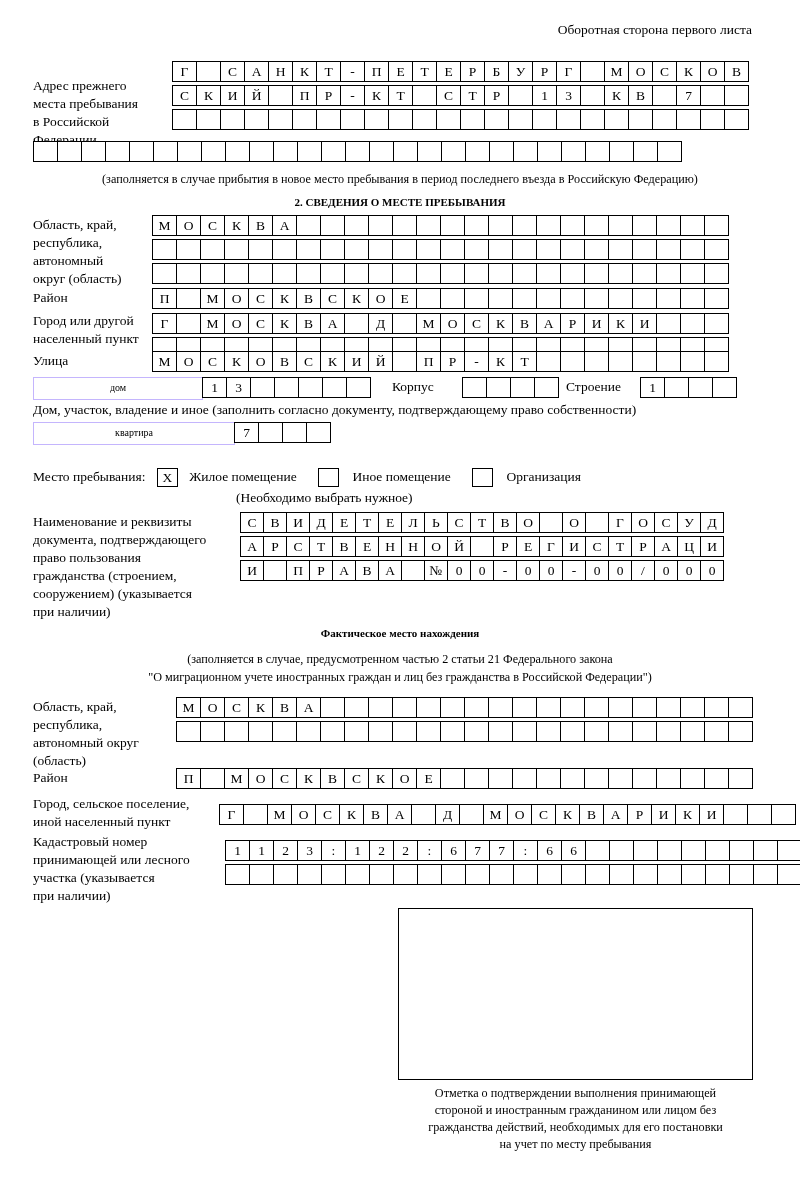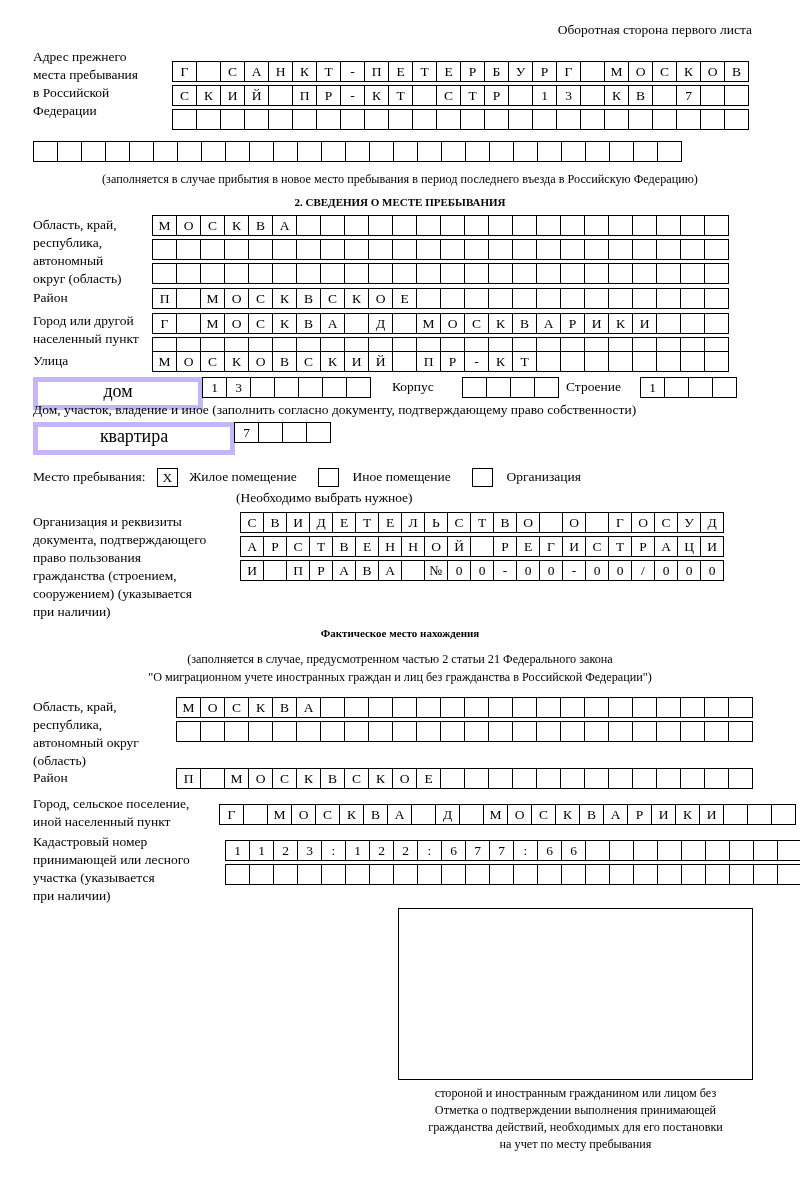--- a/index.html
+++ b/index.html
@@ -30,22 +30,22 @@
     line-height:19px;
     text-align:center;
     font-family:"Liberation Serif", serif;
     background:#fff;
   }
   .row{position:absolute;display:flex;align-items:flex-start;}
 
   .labelblock{position:absolute;font-size:13.5px;line-height:18px;}
 
   .boxline{
-    border:5px solid #c4b5fd;box-sizing:border-box;
-    height:33px;font-size:18px;line-height:19px;text-align:center;
+    border:1px solid #c4b5fd;box-sizing:border-box;
+    height:23px;font-size:10px;line-height:19px;text-align:center;
   }
 
   .sectitle{
     position:absolute;width:100%;text-align:center;font-weight:bold;font-size:11px;
   }
   .note{position:absolute;font-size:12.2px;line-height:15px;text-align:center;width:100%;}
 
   .bigbox{
     position:absolute;border:1px solid #000;box-sizing:border-box;background:#fff;
   }
@@ -56,21 +56,21 @@
     display:inline-block;text-align:center;font-size:13.5px;line-height:17px;vertical-align:middle;
   }
 </style>
 </head>
 <body>
 
 <div class="page">
 
   <div class="hdr-right">Оборотная сторона первого листа</div>
 
-  <div class="labelblock" style="left:33px;top:48px;">
+  <div class="labelblock" style="left:33px;top:77px;">
     <div>Адрес прежнего</div>
     <div>места пребывания</div>
     <div>в Российской</div>
     <div>Федерации</div>
   </div>
 
   <div class="row" style="left:172px;top:61px;">
     <div class="cells" id="pa0">
         <div class="cell">Г</div>
         <div class="cell"></div>
@@ -450,21 +450,21 @@
     <span class="chk" style="margin-left:8px;">X</span>
     <span style="margin-left:8px;">Жилое помещение</span>
     <span class="chk" style="margin-left:18px;"></span>
     <span style="margin-left:10px;">Иное помещение</span>
     <span class="chk" style="margin-left:18px;"></span>
     <span style="margin-left:10px;">Организация</span>
   </div>
   <div class="labelblock lbl-sm" style="left:236px;top:489px;">(Необходимо выбрать нужное)</div>
 
   <div class="labelblock" style="left:33px;top:513px;">
-    <div>Организация и реквизиты</div>
+    <div>Наименование и реквизиты</div>
     <div>документа, подтверждающего</div>
     <div>право пользования</div>
     <div>гражданства (строением,</div>
     <div>сооружением) (указывается</div>
     <div>при наличии)</div>
   </div>
   <div class="row" style="left:240px;top:512px;">
       <div class="cells" id="s2doc0">
         <div class="cell" style="width: 24px;">С</div>
         <div class="cell" style="width: 24px;">В</div>
@@ -728,19 +728,19 @@
         <div class="cell"></div>
         <div class="cell"></div>
         <div class="cell"></div>
         <div class="cell"></div>
         <div class="cell"></div>
       </div>
     </div>
 
   <div class="bigbox" style="left:398px;top:908px;width:355px;height:172px;"></div>
   <div class="footnote" style="left:398px;top:1085px;width:355px;">
+    <div>Отметка о подтверждении выполнения принимающей</div>
     <div>стороной и иностранным гражданином или лицом без</div>
-    <div>Отметка о подтверждении выполнения принимающей</div>
     <div>гражданства действий, необходимых для его постановки</div>
     <div>на учет по месту пребывания</div>
   </div>
 
 </div>
 
 </body></html>

